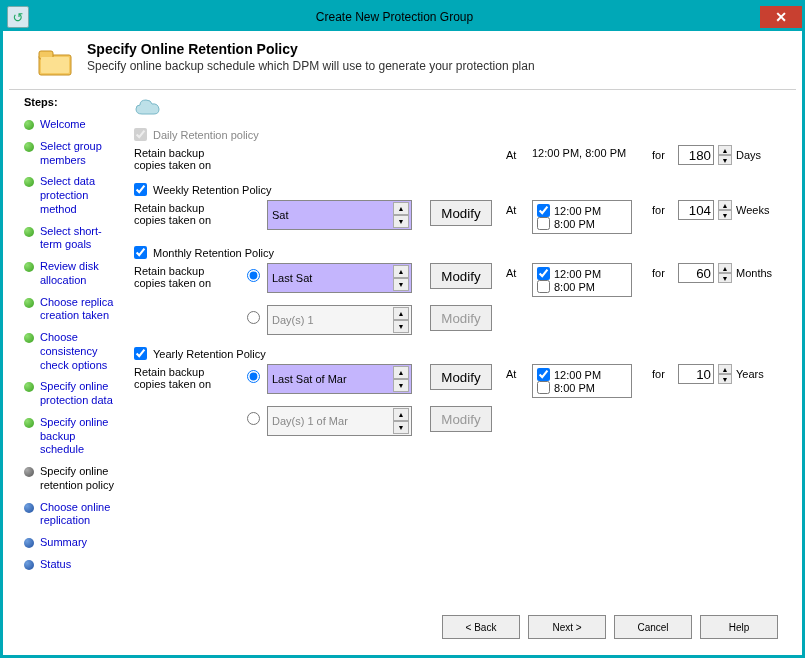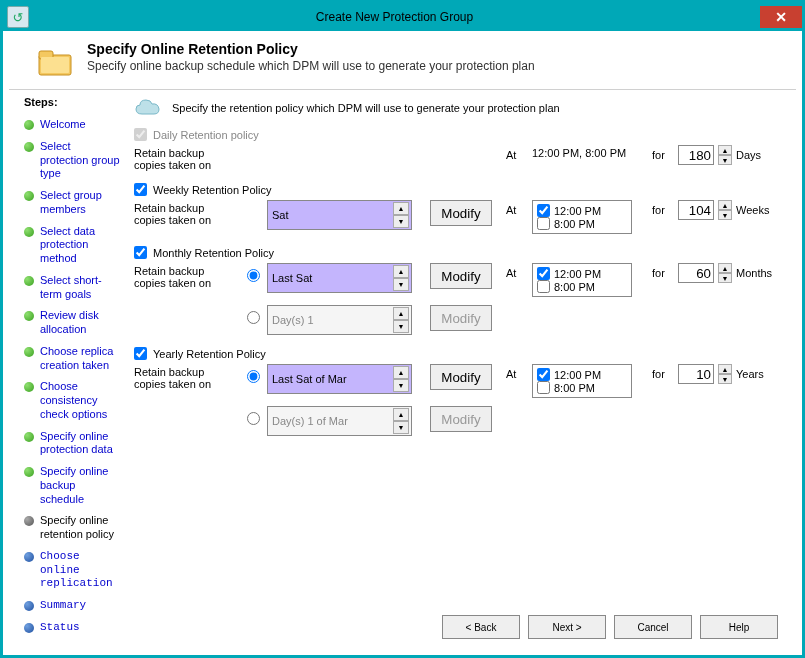--- a/index.html
+++ b/index.html
@@ -14,21 +14,21 @@
     .header-icon { width: 36px; height: 36px; margin-right: 14px; margin-left: 20px; margin-top:4px;}
     .header-icon svg{width:36px;height:36px;}
     .header-text h2 { font-size: 14px; font-weight: bold; color: #000; margin-bottom: 2px;}
     .header-text p { font-size: 12px; color: #333; }
     .divider { height: 1px; background: #d0d0d0; margin: 0 6px; }
     .body { display: flex; flex: 1; overflow: hidden; padding-left: 11px; }
     .sidebar { width: 182px; padding: 6px 6px 6px 10px; border-right: none;}
     .sidebar h3 { font-weight: bold; font-size: 11px; margin-bottom: 6px; }
     .step { display: flex; align-items: flex-start; padding: 4px 0; color: #0000cc; cursor: pointer; }
     .step.current { color: #000; cursor:default;}
-    .step.future { color: #0000cc; font-family: Liberation Mono, monospace; }
+    .step.future { color: #0000cc; }
     .step-bullet { width: 10px; height: 10px; border-radius: 50%; margin-right: 6px; margin-top: 2px; flex-shrink: 0;}
     .bullet-done { background: radial-gradient(circle at 30% 30%, #8fe070, #3aa020);}
     .bullet-current { background: radial-gradient(circle at 30% 30%, #aaa, #555);}
     .bullet-future { background: radial-gradient(circle at 30% 30%, #6fa0e0, #2050a0);}
     .step span { line-height: 1.25;}
     .main { flex: 1; padding: 8px 10px 6px 8px; display:flex;flex-direction:column;}
     .intro { display: flex; align-items: center; margin-bottom: 10px; }
     .cloud-icon { width: 28px; height: 20px; margin-right: 10px;}
     .cloud-icon svg{width:28px;height:20px;}
     .policy-section { margin-bottom: 12px; }
@@ -86,24 +86,20 @@
     <div class="body">
       <div class="sidebar">
         <h3>Steps:</h3>
         <div id="steps-container">
             <div class="step ">
               <div class="step-bullet bullet-done"></div>
               <span>Welcome</span>
             </div>
             <div class="step ">
               <div class="step-bullet bullet-done"></div>
-              <span>Select protection group type</span>
-            </div>
-            <div class="step ">
-              <div class="step-bullet bullet-done"></div>
               <span>Select group members</span>
             </div>
             <div class="step ">
               <div class="step-bullet bullet-done"></div>
               <span>Select data protection method</span>
             </div>
             <div class="step ">
               <div class="step-bullet bullet-done"></div>
               <span>Select short-term goals</span>
             </div>
@@ -145,21 +141,20 @@
             </div>
           </div>
       </div>
       <div class="main">
         <div class="intro">
           <div class="cloud-icon">
             <svg viewBox="0 0 28 20">
                 <path d="M8 16 Q2 16 2 11 Q2 7 6 7 Q6 2 12 2 Q17 2 18 6 Q24 5 25 11 Q25 16 20 16 Z" fill="#bde0e8" stroke="#7ab8c8"></path>
               </svg>
           </div>
-          <span>Specify the retention policy which DPM will use to generate your protection plan</span>
         </div>
 
         <div class="policy-section">
           <div class="checkbox-row disabled">
             <input type="checkbox" checked="" disabled="" style="">
             <span>Daily Retention policy</span>
           </div>
           <div class="retain-grid">
             <div class="retain-label">Retain backup copies taken on</div>
             <div></div>

